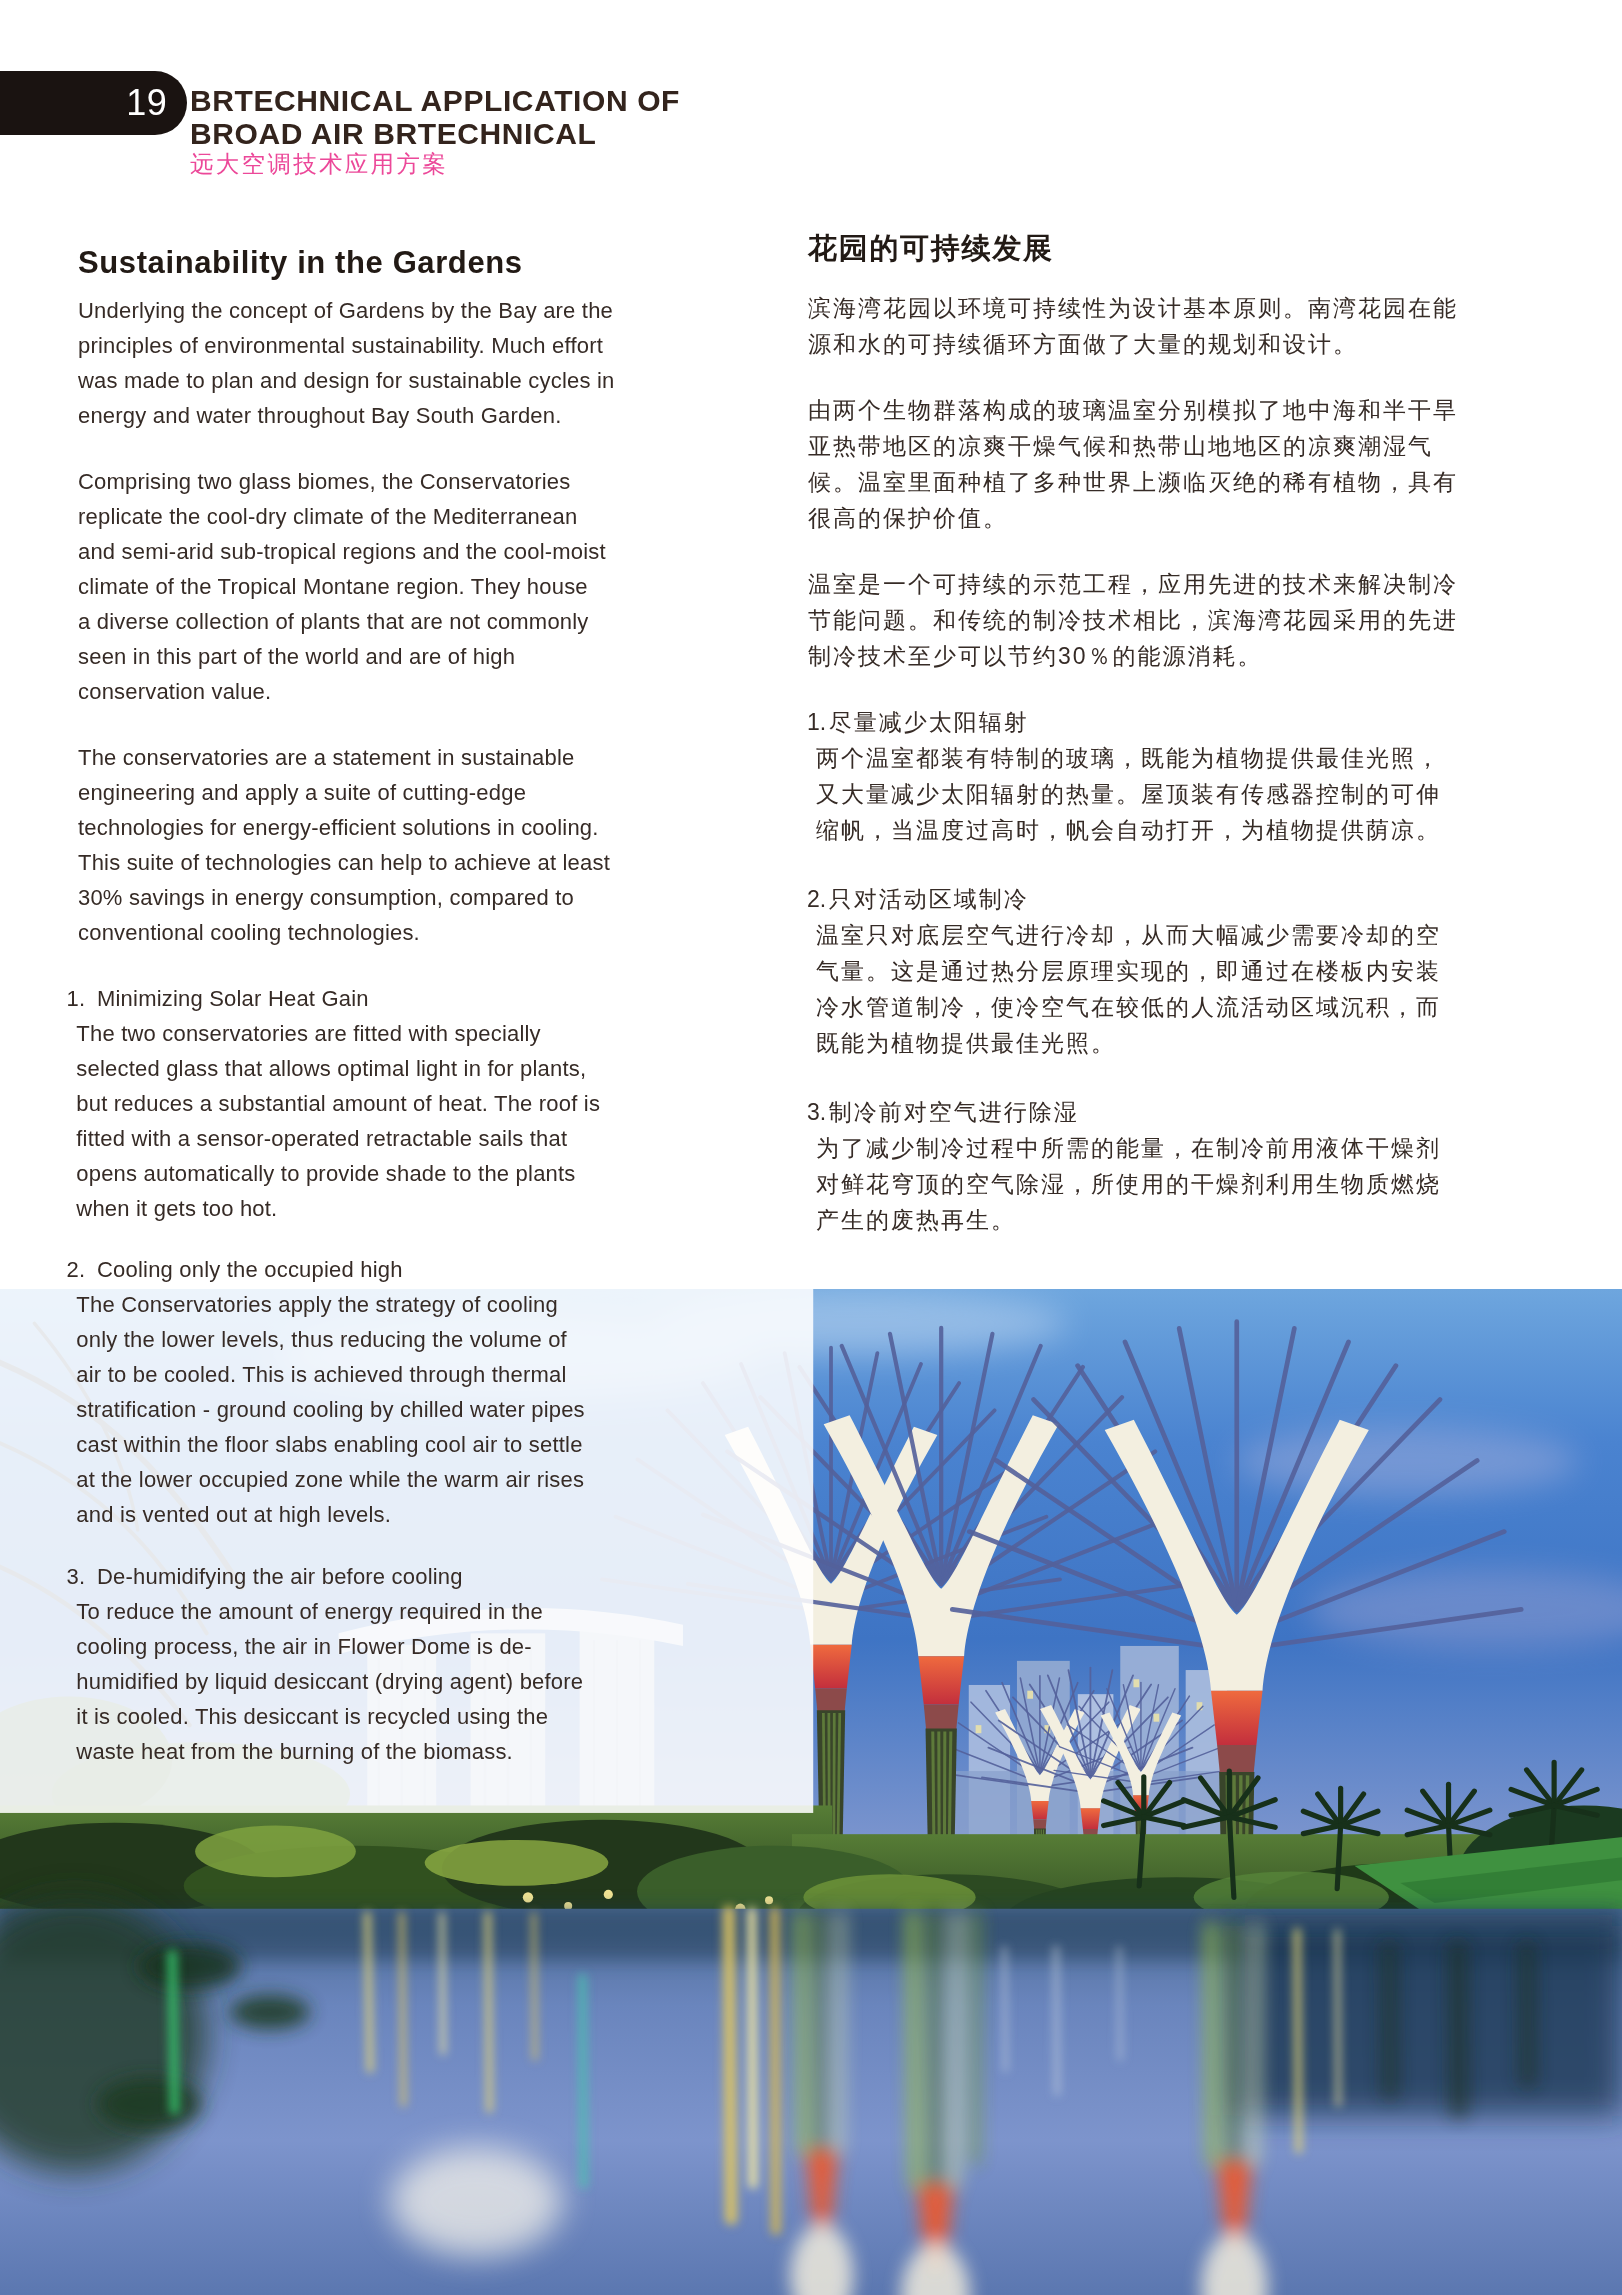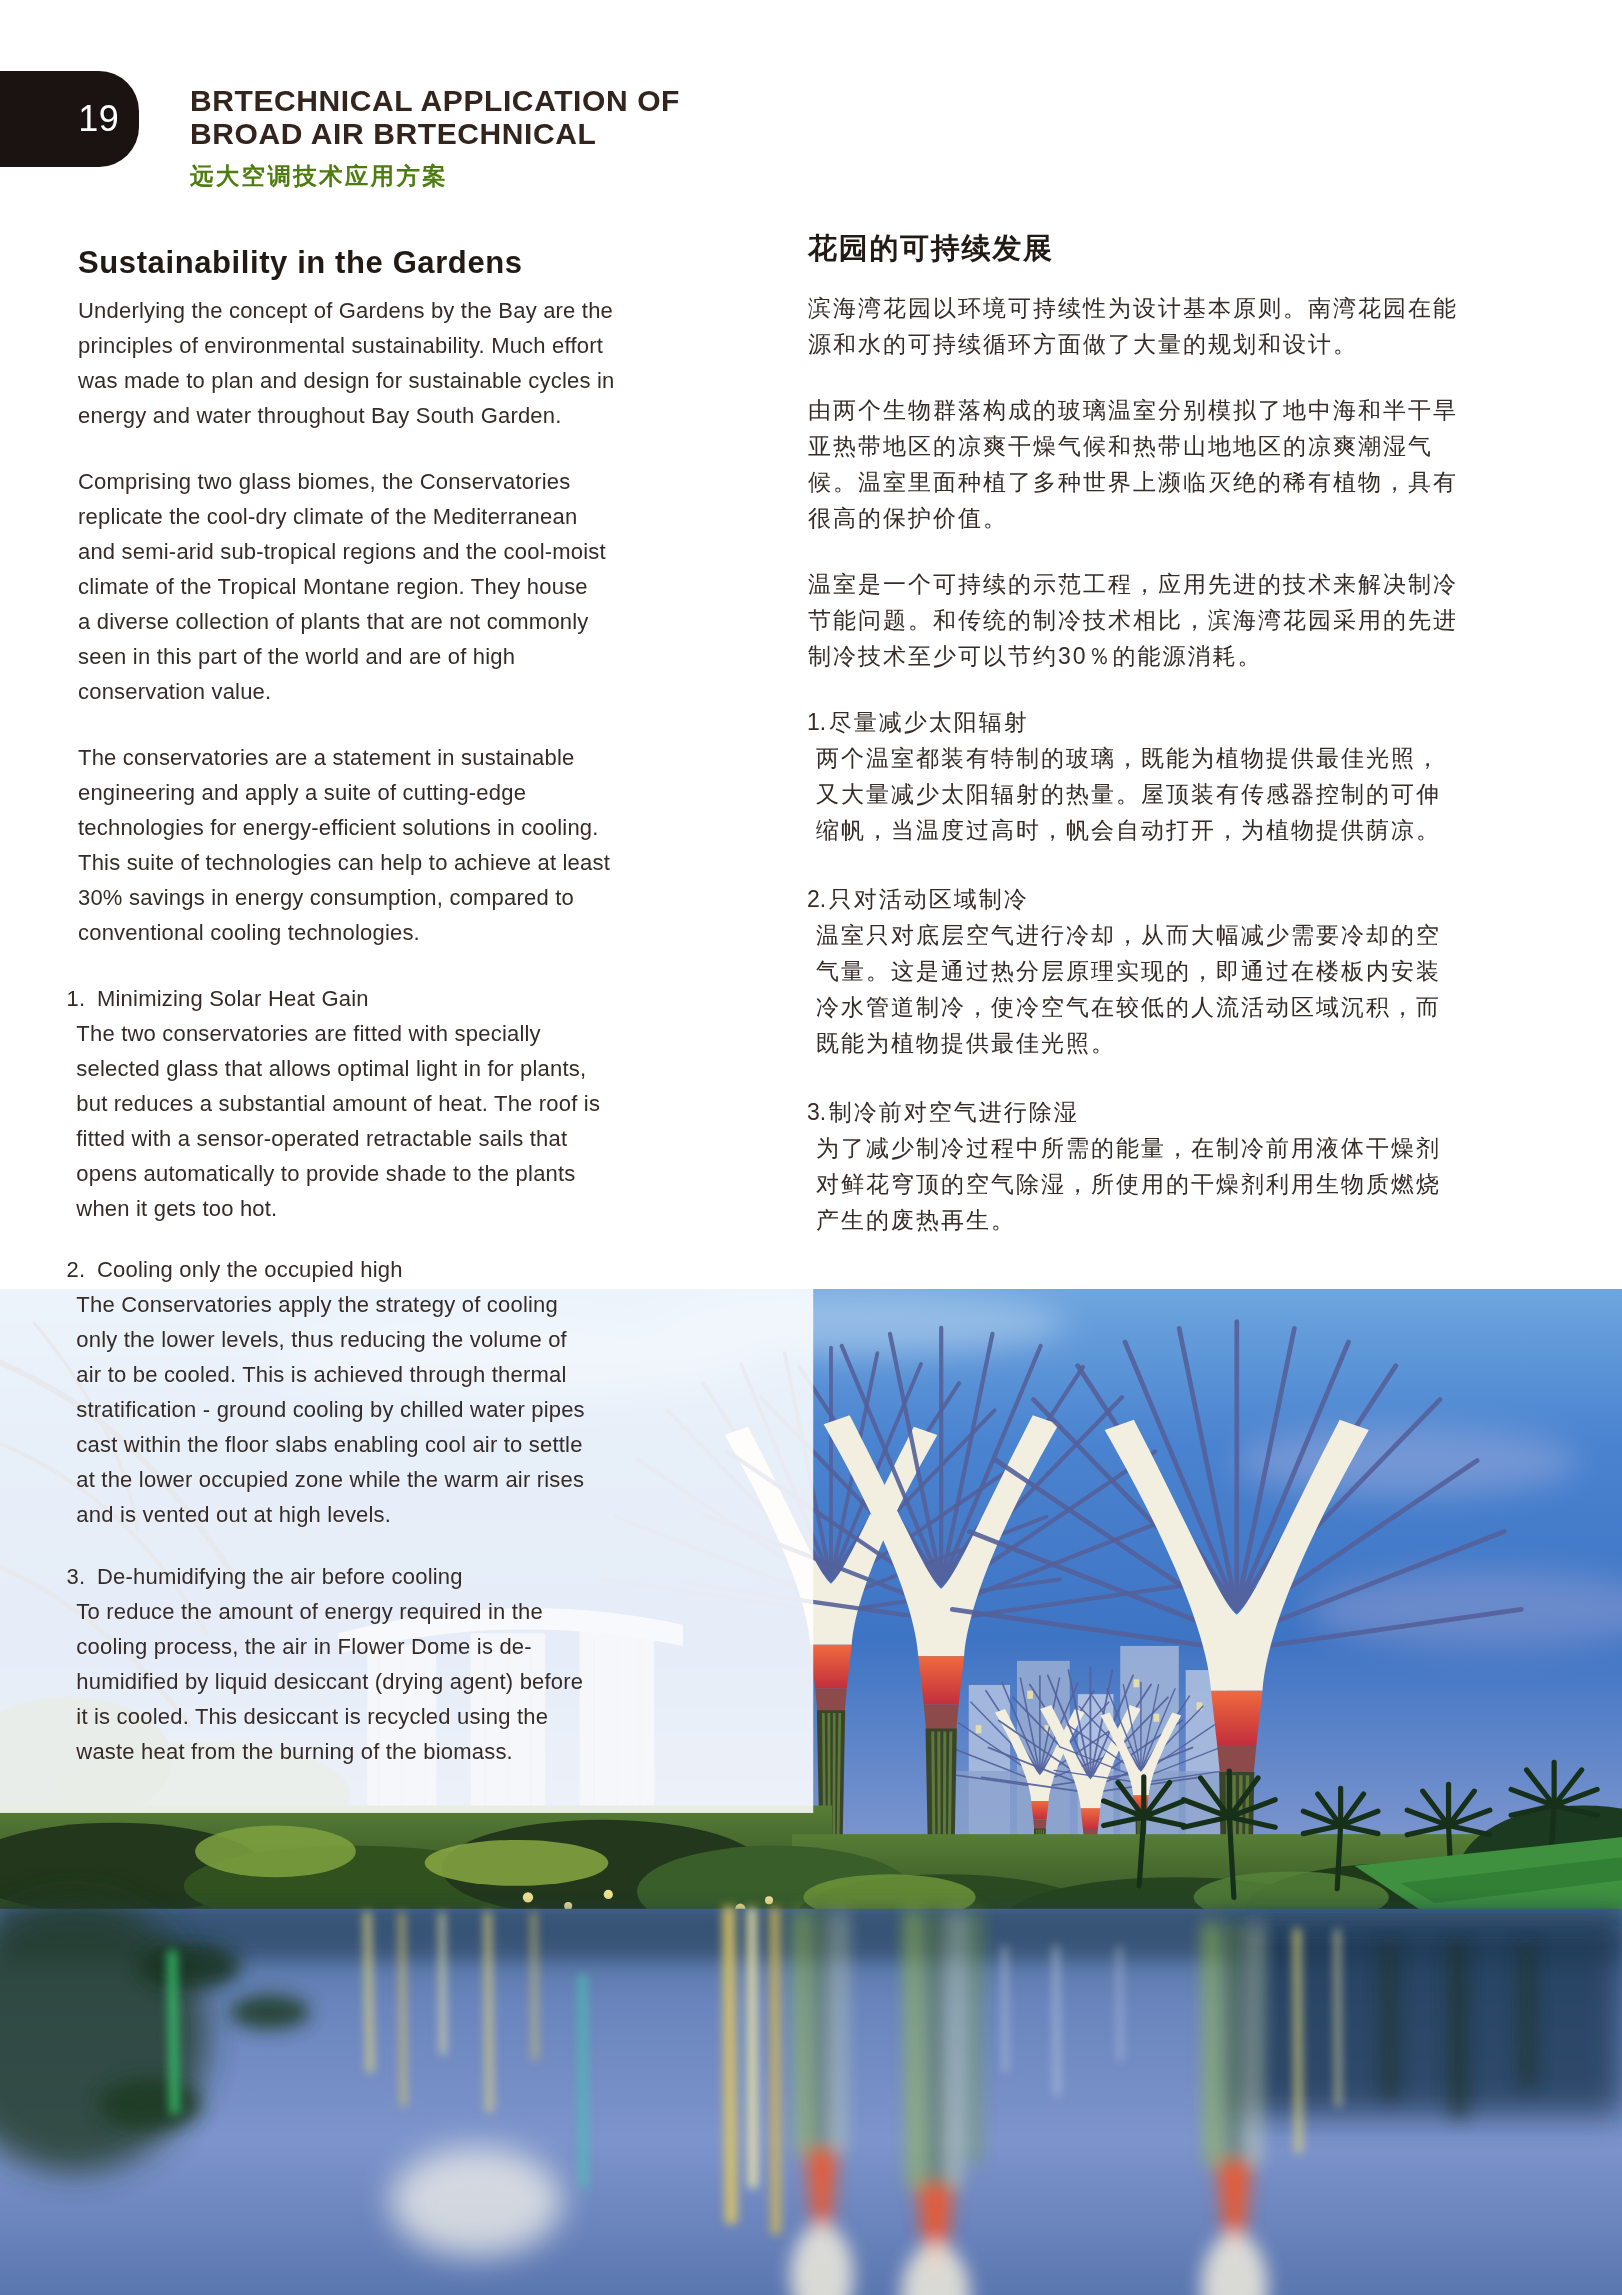--- a/index.html
+++ b/index.html
@@ -4,35 +4,35 @@
 <style>
   html,body{margin:0;padding:0;}
   body{
     width:1623px;height:2295px;position:relative;overflow:hidden;
     background:#ffffff;
     font-family:"Liberation Sans","DejaVu Sans",sans-serif;
     color:#362b26;
   }
   
   .page-tab{
-    position:absolute;left:0;top:71px;width:139px;height:96px;
+    position:absolute;left:0;top:71px;width:139px;height:64px;
     background:#1a1311;border-radius:0 40px 40px 0;
-    display:flex;align-items:center;justify-content:flex-end;
+    display:flex;align-items:center;justify-content:flex-end;padding-left:48px;
   }
   .page-tab span{
     color:#ffffff;font-size:36px;line-height:1;padding-right:19.5px;letter-spacing:0.6px;
   }
   .header-title{position:absolute;left:190px;top:84px;}
   .ht-en{
     font-size:30px;font-weight:700;line-height:33px;letter-spacing:0.6px;
     color:#33241d;
   }
   .ht-zh{
-    font-size:23.5px;font-weight:700;line-height:29px;letter-spacing:2.3px;
-    color:#4d7c0f;margin-top:12px;
+    font-size:23.5px;font-weight:400;line-height:29px;letter-spacing:2.3px;
+    color:#ec4899;margin-top:0;
   }
   
   .col{position:absolute;z-index:2;}
   .col-en{left:78px;top:246px;width:671px;}
   .col-zh{left:808px;top:232px;width:700px;}
   .col h2{
     margin:0 0 13.8px 0;font-size:31px;line-height:33px;font-weight:700;
     letter-spacing:0.6px;color:#221a15;
   }
   .col-zh h2{font-size:29px;line-height:32px;margin-bottom:26.4px;letter-spacing:1.7px;}

